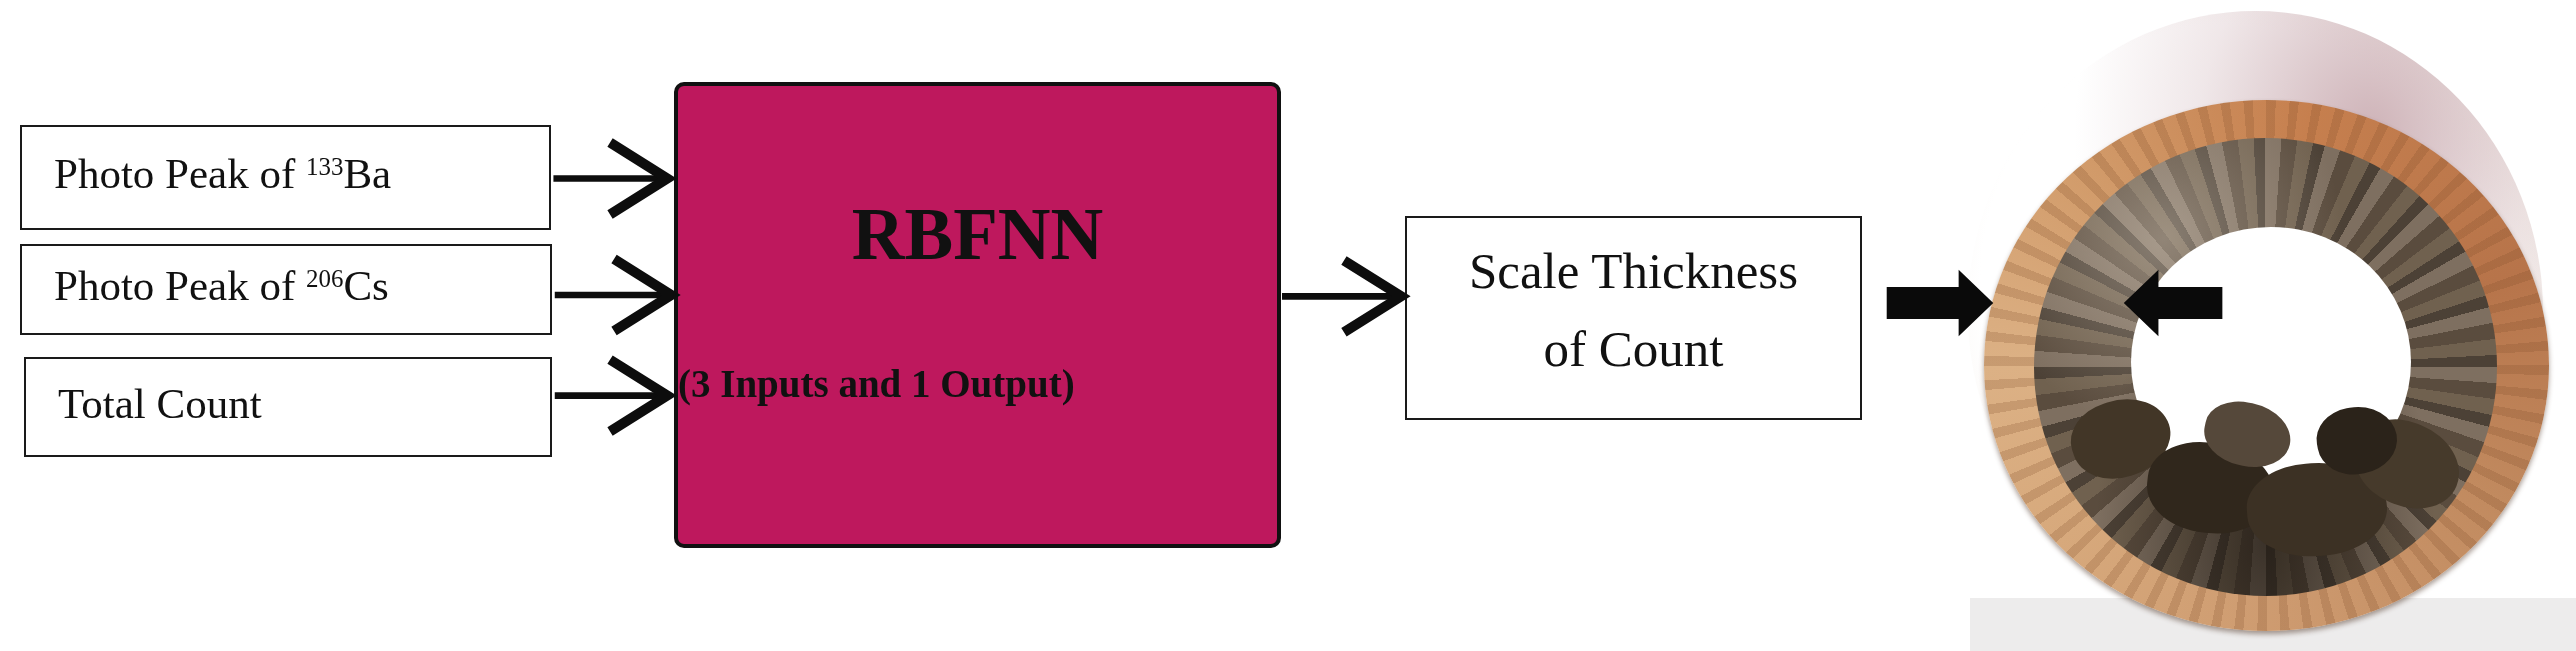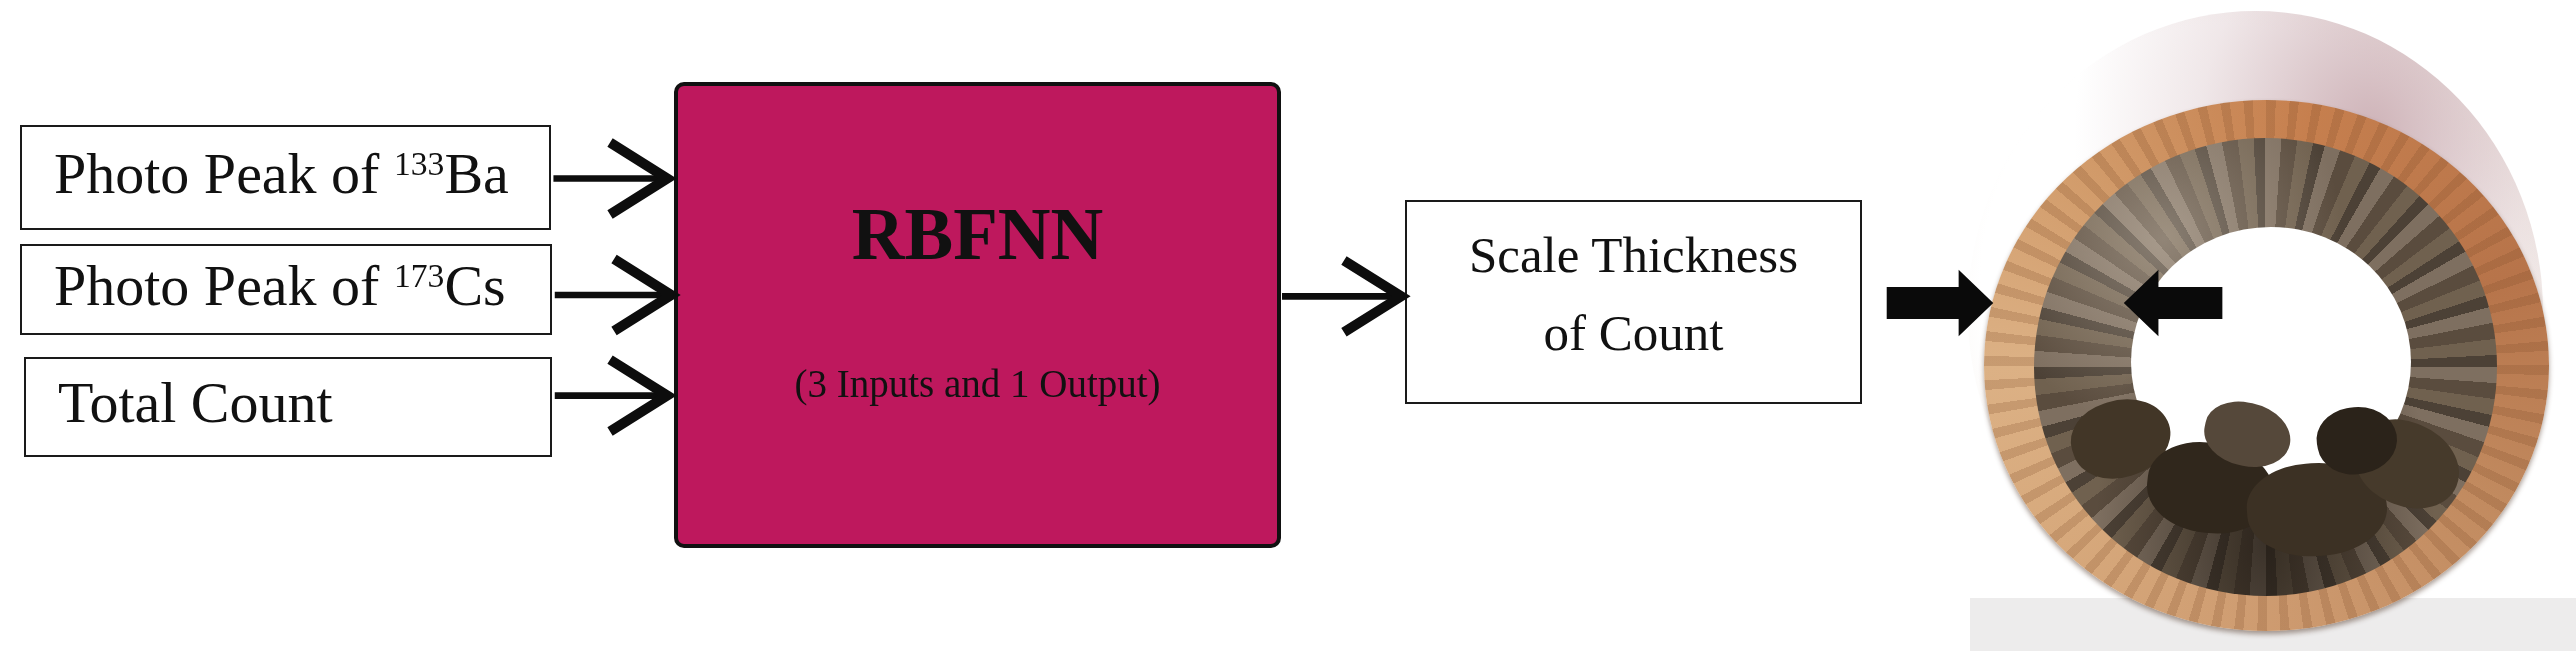--- a/index.html
+++ b/index.html
@@ -2,38 +2,38 @@
 <html style="font-size:10.7px"><head>
 <meta charset="utf-8">
 <style>
   html,body{margin:0;padding:0;background:#ffffff;}
   .canvas{position:relative;width:2576px;height:652px;background:#ffffff;overflow:hidden;
           font-family:"Liberation Serif","DejaVu Serif",serif;color:#111;}
 
   
   .io-box{position:absolute;background:#fff;border:2.7px solid #1a1a1a;
           display:flex;align-items:center;box-sizing:border-box;}
-  .io-box .label{font-size:58px;line-height:1;white-space:nowrap;transform:translateY(-4px);}
+  .io-box .label{font-size:43px;line-height:1;white-space:nowrap;transform:translateY(-4px);}
   .input-box{padding-left:32px;}
   .sup{font-size:0.58em;vertical-align:baseline;position:relative;top:-0.52em;}
 
   #input-box-1{left:20px;top:125px;width:531px;height:105px;}
   #input-box-2{left:20px;top:244px;width:532px;height:91px;}
   #input-box-3{left:24px;top:351px;width:528px;height:100px;margin-top:6px;}
 
   
   #rbfnn-box{position:absolute;left:674px;top:82px;width:607px;height:466px;
              background:#be185d;border:4px solid #111;border-radius:10px;box-sizing:border-box;}
   #rbfnn-title{position:absolute;left:0;top:112px;width:100%;text-align:center;
                font-size:73px;font-weight:bold;line-height:1;}
-  #rbfnn-subtitle{position:absolute;left:0;top:278px;width:100%;text-align:center;
-                  font-size:39px;font-weight:normal;line-height:1;}
+  #rbfnn-subtitle{position:absolute;left:0;top:278px;width:100%;text-align:left;
+                  font-size:39px;font-weight:bold;line-height:1;}
 
   
-  #result-box{left:1405px;top:200px;width:457px;height:204px;
+  #result-box{left:1405px;top:216px;width:457px;height:204px;
               flex-direction:column;justify-content:center;align-items:center;}
   #result-box .rline{font-size:51px;line-height:1.52;white-space:nowrap;transform:translateY(-6.7px);}
 
   
   #arrow-layer{position:absolute;left:0;top:0;width:2576px;height:652px;z-index:10;pointer-events:none;}
 
   
   #photo-strip{position:absolute;left:1970px;top:598px;width:606px;height:54px;
                background:#edecec;z-index:1;}
   #pipe-photo{position:absolute;left:1971px;top:6.7px;width:589px;height:633px;z-index:2;}
@@ -66,21 +66,21 @@
 </head>
 <body>
 
 <div class="canvas">
 
   <div class="io-box input-box" id="input-box-1">
     <div class="label"><span>Photo Peak of </span><span class="sup">133</span><span>Ba</span></div>
   </div>
 
   <div class="io-box input-box" id="input-box-2">
-    <div class="label"><span>Photo Peak of </span><span class="sup">173</span><span>Cs</span></div>
+    <div class="label"><span>Photo Peak of </span><span class="sup">206</span><span>Cs</span></div>
   </div>
 
   <div class="io-box input-box" id="input-box-3">
     <div class="label"><span>Total Count</span></div>
   </div>
 
   <div id="rbfnn-box">
     <div id="rbfnn-title">RBFNN</div>
     <div id="rbfnn-subtitle">(3 Inputs and 1 Output)</div>
   </div>

